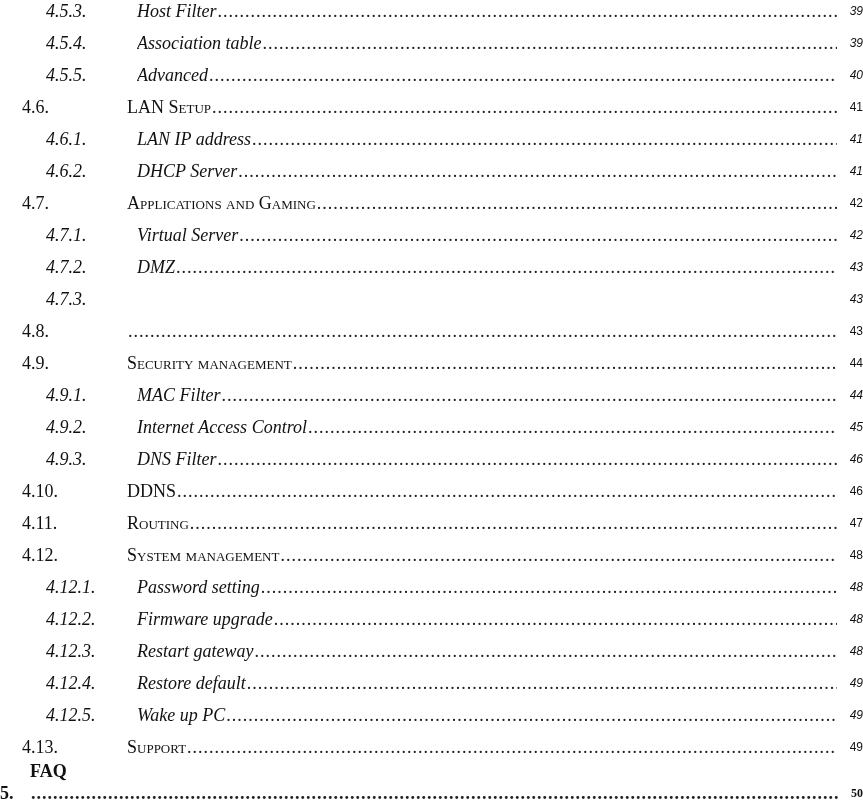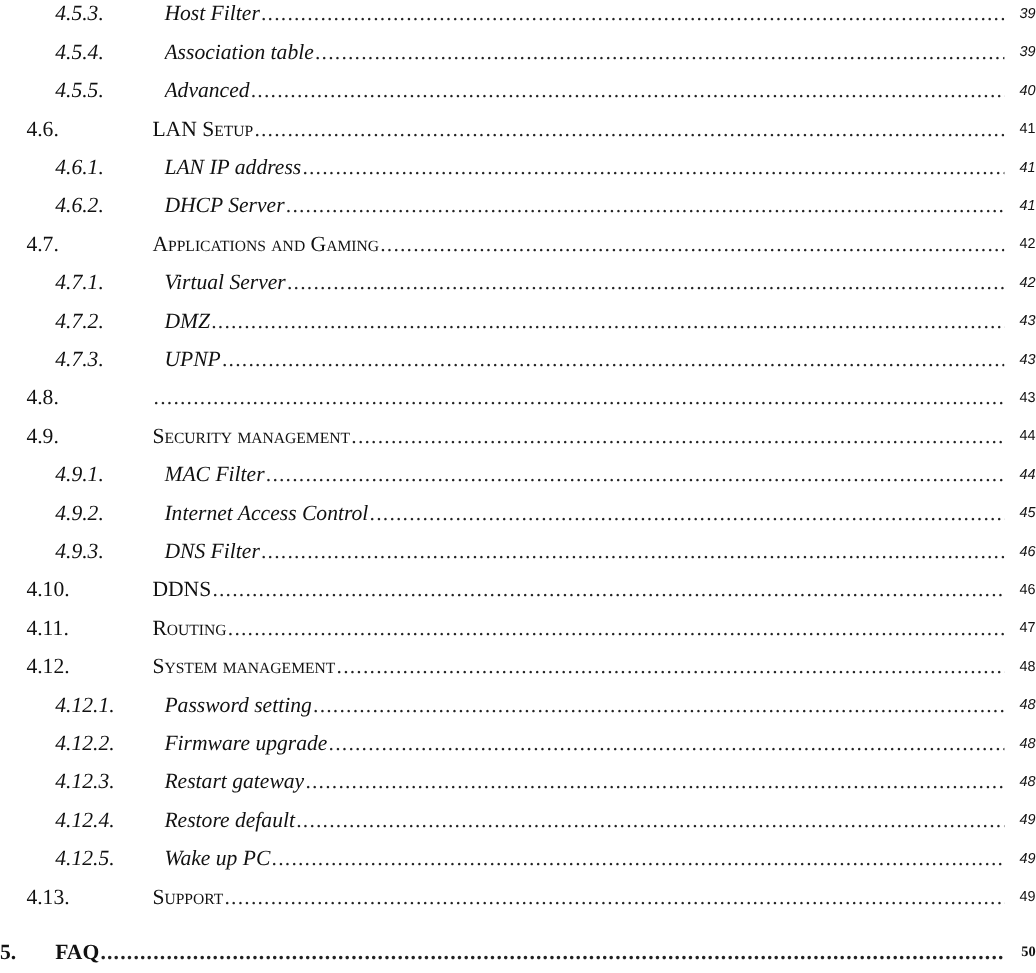--- a/index.html
+++ b/index.html
@@ -30,21 +30,21 @@
   .l3 .num { left: 46px; font-style: italic; margin-top: 24px; }
   .l3 .title-wrap { left: 137px; }
   .l3 .title { font-style: italic; }
   .l3 .page { font-style: italic; }
   
   .l2 .num { left: 22px; }
   .l2 .title-wrap { left: 103px; margin-left: 24px; }
   .l2 .title { font-variant: small-caps; }
   
   .l1 .num { left: 0px; font-weight: bold; }
-  .l1 .title-wrap { left: 46px; }
+  .l1 .title-wrap { left: 30px; flex-direction: column; }
   .l1 .title { font-weight: bold; }
   .l1 .dots { font-weight: bold; }
   .l1 .page { font-weight: bold; font-family: "Liberation Serif", serif; }
 </style>
 </head>
 <body>
 
 <div class="toc">
   <div class="row l3" style="top:-10px">
       <span class="num">4.5.3.</span>
@@ -113,24 +113,20 @@
   <div class="row l3" style="top:246px">
       <span class="num">4.7.2.</span>
       <span class="title-wrap">
         <span class="title">DMZ</span>
         <span class="dots"></span>
       </span>
       <span class="page">43</span>
     </div>
   <div class="row l3" style="top:278px">
       <span class="num">4.7.3.</span>
-      <span class="title-wrap">
-        <span class="title">UPNP</span>
-        <span class="dots"></span>
-      </span>
       <span class="page">43</span>
     </div>
   <div class="row l2" style="top:310px">
       <span class="num">4.8.</span>
       <span class="title-wrap">
         <span class="dots"></span>
       </span>
       <span class="page">43</span>
     </div>
   <div class="row l2" style="top:342px">

